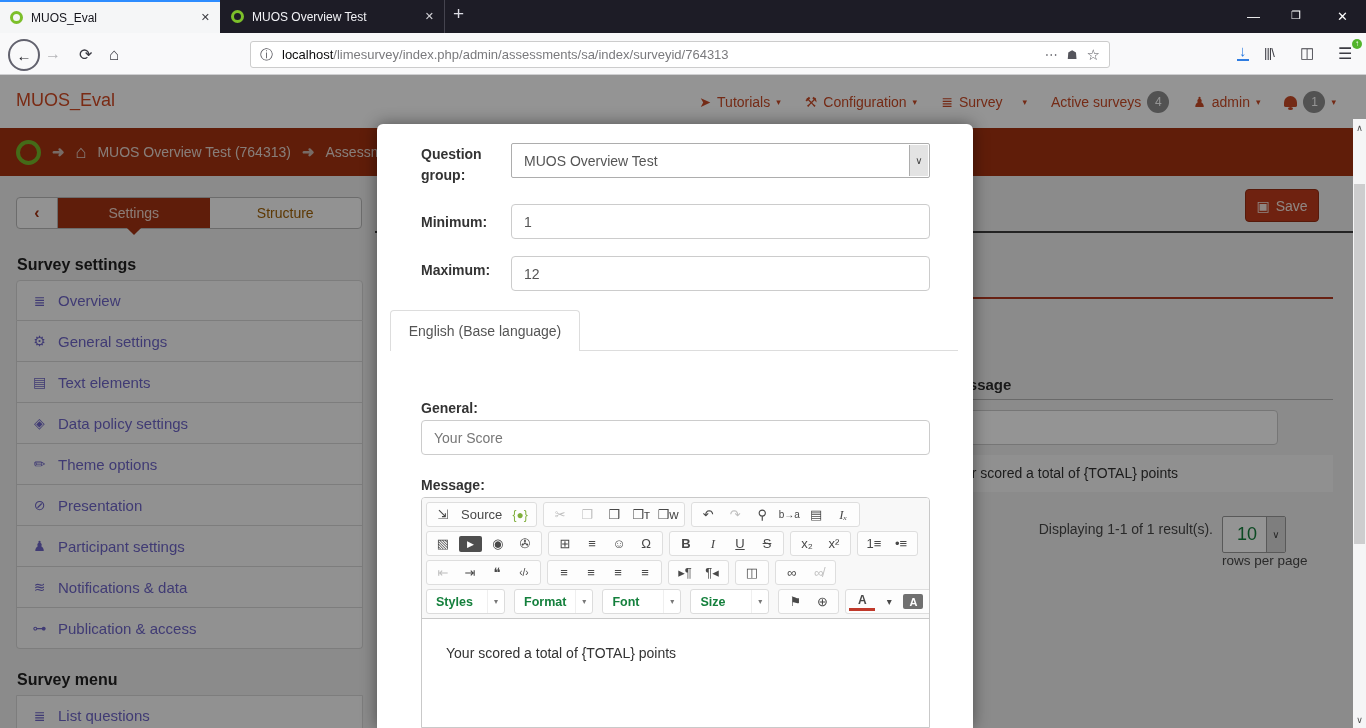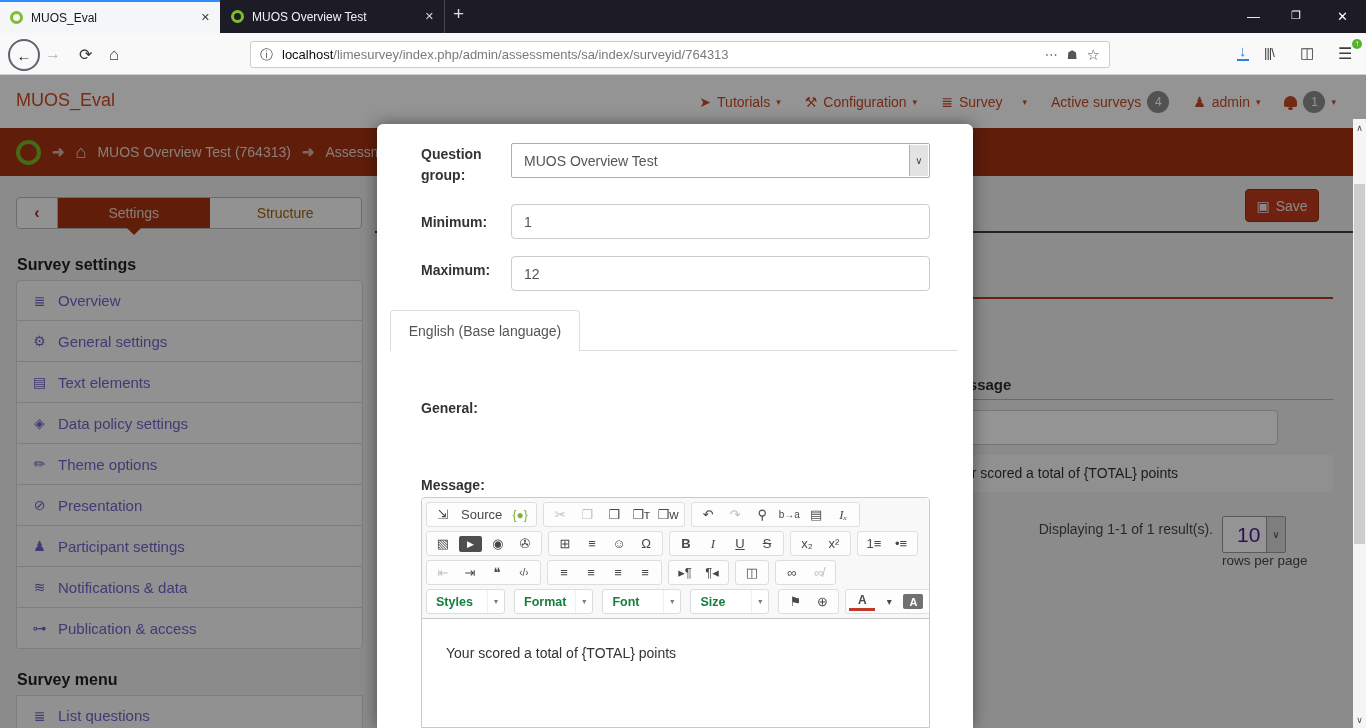--- a/index.html
+++ b/index.html
@@ -58,21 +58,21 @@
   .sb-item:last-child{border-radius:0 0 4px 4px;}
   .sb-ico{width:19px;text-align:center;font-size:14px;}
   
   #colhead{position:absolute;left:948px;top:301px;font-size:15px;font-weight:bold;color:#2e2e2e;}
   #colline{position:absolute;left:390px;top:324px;width:943px;height:1px;background:#b5b5b5;}
   #filterbox{position:absolute;left:948px;top:335px;width:330px;height:35px;background:#fff;border:1px solid #ccc;border-radius:4px;box-sizing:border-box;}
   #gridrow{position:absolute;left:390px;top:380px;width:943px;height:37px;background:#f9f9f9;}
   #gridrow span{position:absolute;left:558px;top:10px;font-size:14px;color:#333;}
   #summary{position:absolute;right:153px;top:446px;font-size:14px;color:#484848;}
   #pagesize{position:absolute;left:1222px;top:441px;width:64px;height:37px;background:#fff;border:1px solid #9a9a9a;border-radius:2px;display:flex;box-sizing:border-box;}
-  #pagesize .val{flex:1;display:flex;align-items:center;padding-left:14px;font-size:21px;color:#4c1d95;}
+  #pagesize .val{flex:1;display:flex;align-items:center;padding-left:14px;font-size:18px;color:#15803d;}
   #pagesize .arr{width:18px;background:#dadada;border-left:1px solid #9a9a9a;display:flex;align-items:center;justify-content:center;font-size:10px;color:#444;}
   #rpp{position:absolute;left:1222px;top:478px;font-size:13.5px;color:#484848;}
   
   #overlay{position:absolute;left:0;top:75px;width:1366px;height:653px;background:rgba(0,0,0,0.42);z-index:5;}
   #scrollbar{position:absolute;left:1353px;top:119px;width:13px;height:609px;background:#f5f5f6;z-index:6;}
   #sc-up{position:absolute;left:0;top:4px;width:13px;text-align:center;font-size:9px;color:#4d4d4d;}
   #sc-thumb{position:absolute;left:1px;top:65px;width:11px;height:360px;background:#cdcdce;}
   #sc-down{position:absolute;left:0;bottom:3px;width:13px;text-align:center;font-size:9px;color:#4d4d4d;}
   
   #modal{position:absolute;left:377px;top:124px;width:596px;height:604px;background:#fff;border-radius:6px 6px 0 0;box-shadow:0 0 16px rgba(0,0,0,.45);z-index:7;}
@@ -277,20 +277,21 @@
   </div>
   <div class="m-label" style="left:44px;top:88px">Minimum:</div>
   <input class="m-input" style="left: 134px; top: 80px; width: 419px;" readonly="" value="1">
   <div class="m-label" style="left:44px;top:136px">Maximum:</div>
   <input class="m-input" style="left: 134px; top: 132px; width: 419px;" readonly="" value="12">
 
   <div id="langline"></div>
   <div id="langtab">English (Base language)</div>
 
   <div class="m-label" style="left:44px;top:274px">General:</div>
+  <input class="m-input" style="left: 44px; top: 296px; width: 509px; color: rgb(119, 119, 119);" readonly="" value="Your Score">
   <div class="m-label" style="left:44px;top:351px">Message:</div>
 
   <div id="ck">
     <div id="ck-rows">
         <div class="ck-row">
           <span class="ck-grp">
             <span class="ck-btn">⇲</span>
             <span class="ck-btn txt">Source</span>
             <span class="ck-btn lime">{●}</span>
           </span>

